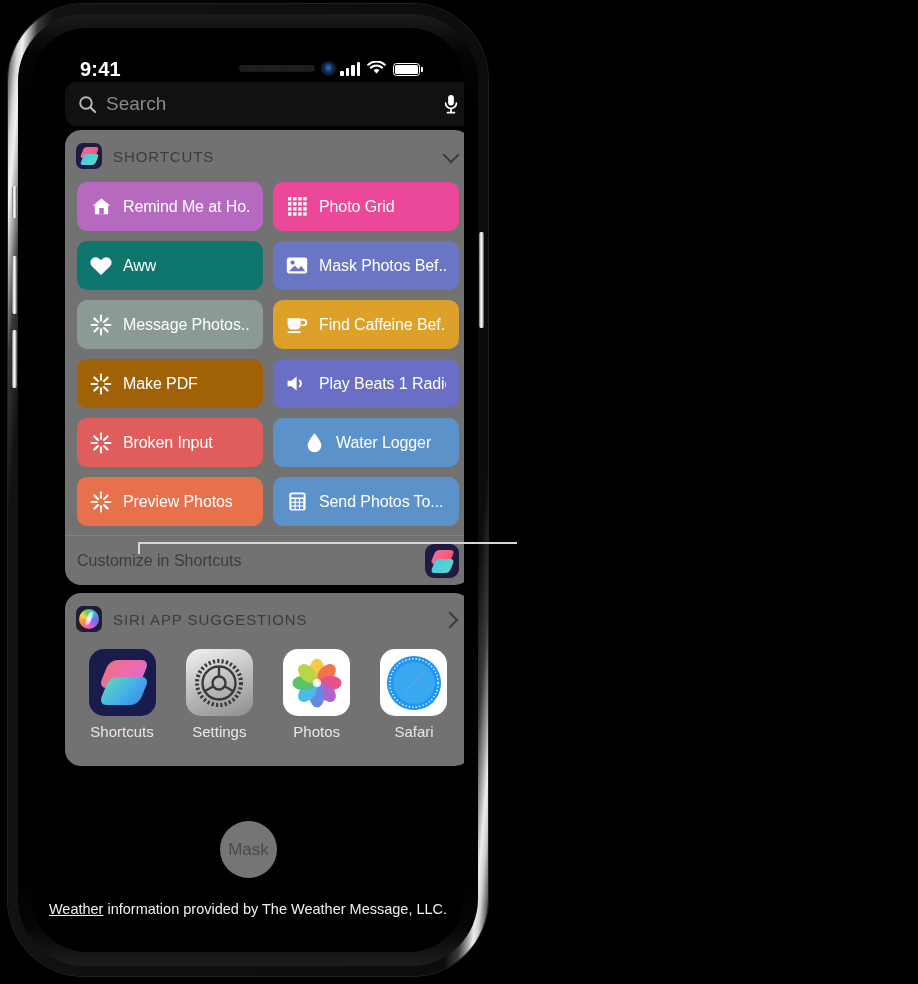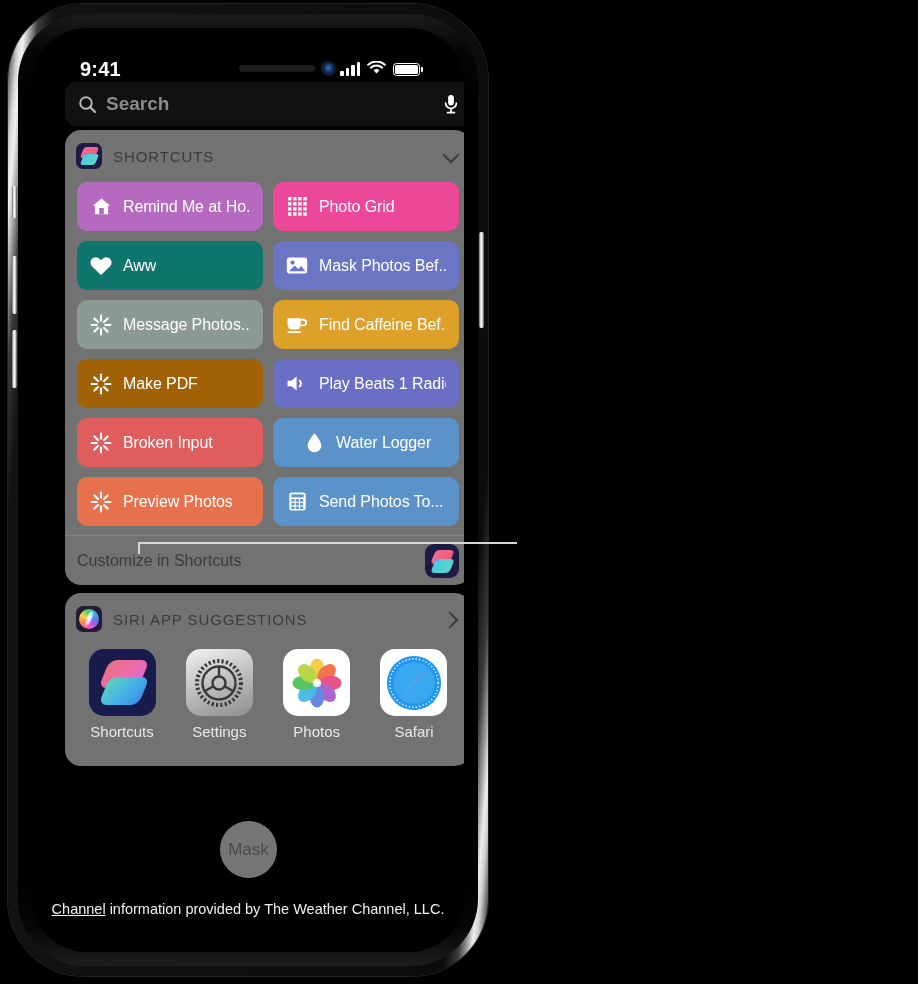--- a/index.html
+++ b/index.html
@@ -107,21 +107,21 @@
   #search-bar {
     position: absolute;
     left: 33px; top: 54px; width: 406px; height: 44px;
     background: #111112;
     border-radius: 11px;
     display: flex; align-items: center;
     padding: 0 12px 0 13px;
   }
   #search-placeholder {
     flex: 1;
-    color: #8b8b8f; font-size: 19px; margin-left: 9px; font-weight: bold;
+    color: #8b8b8f; font-size: 19px; margin-left: 9px;
   }
 
   
   .widget {
     position: absolute;
     left: 33px; width: 406px;
     background: #727272;
     border-radius: 16px;
     overflow: hidden;
     margin-top: 17px;
@@ -598,21 +598,21 @@
             <div class="app-name">Safari</div>
           </div>
         </div>
       </div>
 
       <div id="edit-button">
         <span>Mask</span>
       </div>
 
       <div id="weather-credit">
-        <span id="weather-link">Channel</span><span> information provided by The Weather Channel, LLC.</span>
+        <span id="weather-link">Weather</span><span> information provided by The Weather Message, LLC.</span>
       </div>
 
     </div>
   </div>
 </div>
 
 <div id="callout-line">
   <div class="h"></div>
   <div class="v"></div>
 </div>

